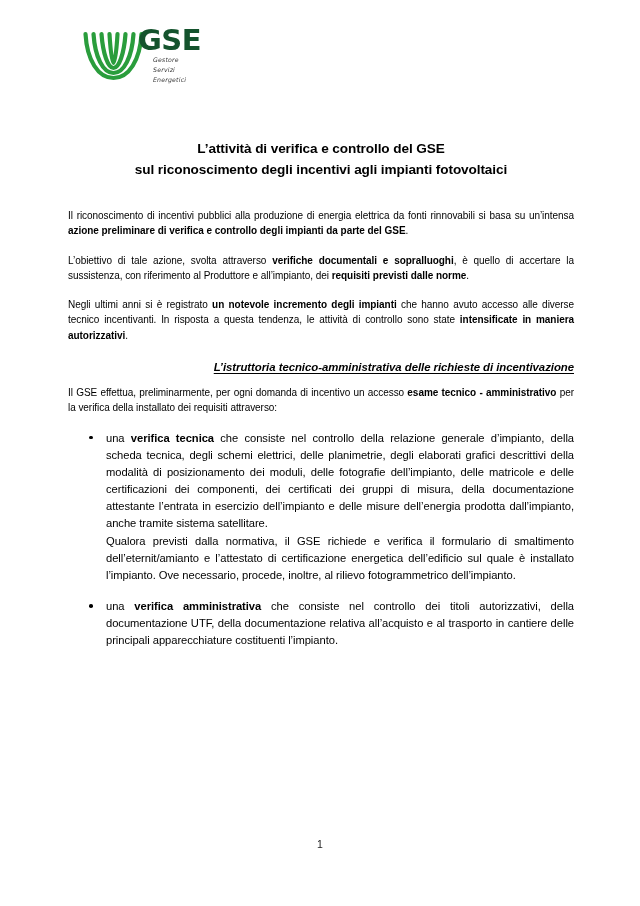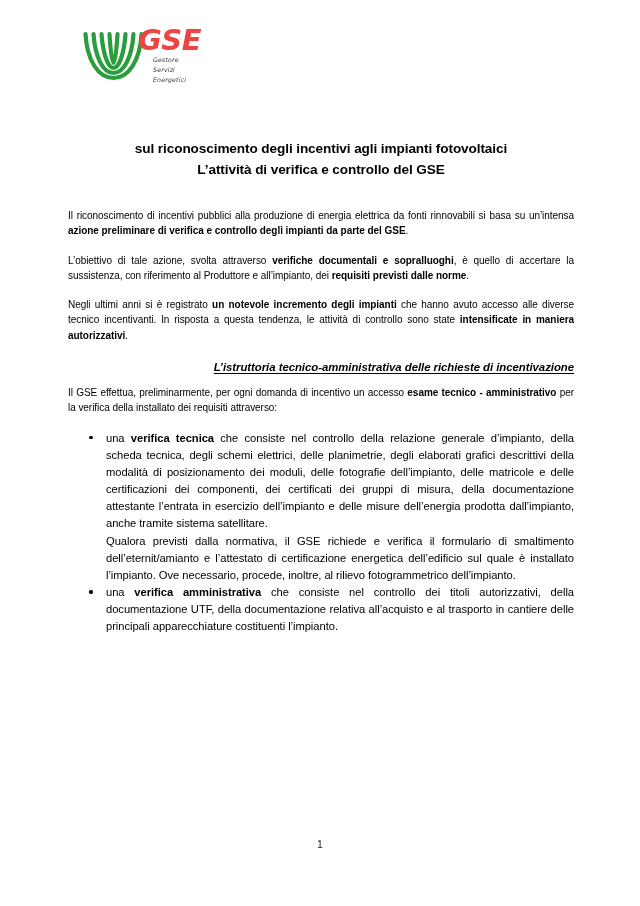--- a/index.html
+++ b/index.html
@@ -39,23 +39,22 @@
     width: 66px;
     height: 54px;
   }
   .logo-word {
     position: absolute;
     left: 56px;
     top: 0px;
     font-family: "DejaVu Sans", sans-serif;
     font-size: 29px;
     font-weight: bold;
-    font-style: italic;
     letter-spacing: -0.5px;
-    color: #ef4444;
+    color: #14532d;
     line-height: 1;
   }
   .logo-sub {
     position: absolute;
     left: 71px;
     top: 29px;
     font-family: "DejaVu Sans", sans-serif;
     font-size: 6.2px;
     font-style: italic;
     color: #3c3c3c;
@@ -107,20 +106,21 @@
   }
 
   ul.bullets {
     margin: 0;
     padding: 0;
     list-style: none;
   }
   ul.bullets > li {
     position: relative;
     padding-left: 38px;
+    margin-bottom: 14px;
     font-size: 11.2px;
     line-height: 1.53;
     text-align: justify;
     letter-spacing: -0.05px;
   }
   ul.bullets > li:last-child { margin-bottom: 12px; }
   ul.bullets > li .dot {
     position: absolute;
     left: 21px;
     top: 6px;
@@ -167,22 +167,22 @@
     </svg>
     <div class="logo-word">GSE</div>
     <div class="logo-sub">
       <div>Gestore</div>
       <div>Servizi</div>
       <div>Energetici</div>
     </div>
   </div>
 
   <div class="doc-title">
+    <div>L’attività di verifica e controllo del GSE</div>
     <div>sul riconoscimento degli incentivi agli impianti fotovoltaici</div>
-    <div>L’attività di verifica e controllo del GSE</div>
   </div>
 
   <div class="content">
 
     <p class="para"><span>Il riconoscimento di incentivi pubblici alla produzione di energia elettrica da fonti rinnovabili si basa su un’intensa </span><b>azione preliminare di verifica e controllo degli impianti da parte del GSE</b><span>.</span></p>
 
     <p class="para"><span>L’obiettivo di tale azione, svolta attraverso </span><b>verifiche documentali e sopralluoghi</b><span>, è quello di accertare la sussistenza, con riferimento al Produttore e all’impianto, dei </span><b>requisiti previsti dalle norme</b><span>.</span></p>
 
     <p class="para"><span>Negli ultimi anni si è registrato </span><b>un notevole incremento degli impianti</b><span> che hanno avuto accesso alle diverse tecnico incentivanti. In risposta a questa tendenza, le attività di controllo sono state </span><b>intensificate in maniera autorizzativi</b><span>.</span></p>
 

